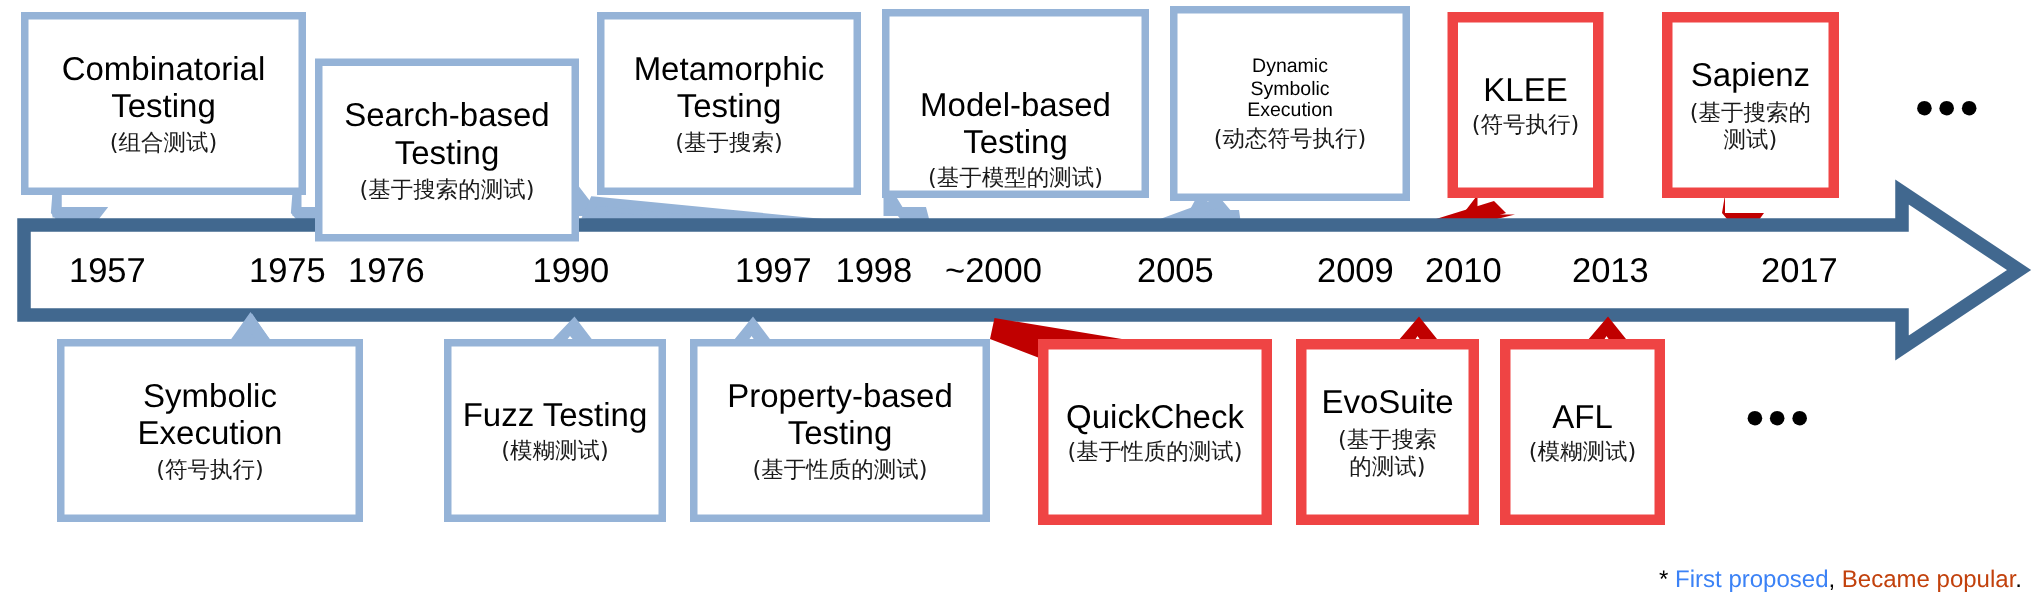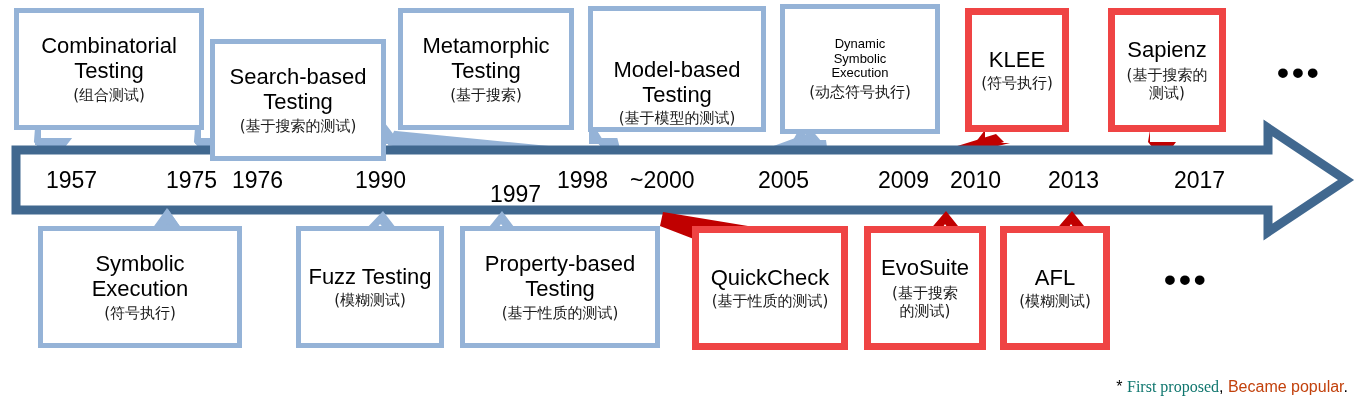--- a/index.html
+++ b/index.html
@@ -87,21 +87,21 @@
   
   #legend {
     position: absolute;
     right: 14px;
     top: 378px;
     font-size: 16px;
     z-index: 6;
     white-space: nowrap;
   }
   #legend .star  { color: #000000; }
-  #legend .blue  { color: #0f766e; font-family: Liberation Serif, serif; }
+  #legend .blue  { color: #3b82f6; }
   #legend .comma { color: #000000; }
   #legend .red   { color: #c2410c; }
   #legend .dot   { color: #000000; }
 </style>
 </head>
 <body>
 
 <div id="stage">
 
   <svg id="timeline-svg" viewBox="0 0 1362 409">
@@ -193,21 +193,21 @@
     <div class="c-sub wrap">(基于搜索的</div>
     <div class="c-sub wrap" style="margin-top:0;">测试)</div>
   </div>
 
   <div class="ellipsis" style="left:1277px; top:55px;">•••</div>
 
   <div class="year" style="left:46px;">1957</div>
   <div class="year" style="left:166px;">1975</div>
   <div class="year" style="left:232px;">1976</div>
   <div class="year" style="left:355px;">1990</div>
-  <div class="year" style="left:490px;margin-top:14px;">1997</div>
+  <div class="year" style="left:490px;">1997</div>
   <div class="year" style="left:557px;">1998</div>
   <div class="year" style="left:630px;">~2000</div>
   <div class="year" style="left:758px;">2005</div>
   <div class="year" style="left:878px;">2009</div>
   <div class="year" style="left:950px;">2010</div>
   <div class="year" style="left:1048px;">2013</div>
   <div class="year" style="left:1174px;">2017</div>
 
   <div class="callout blue" style="left:38px; top:226px; width:204px; height:122px;">
     <div class="c-title">Symbolic</div>

